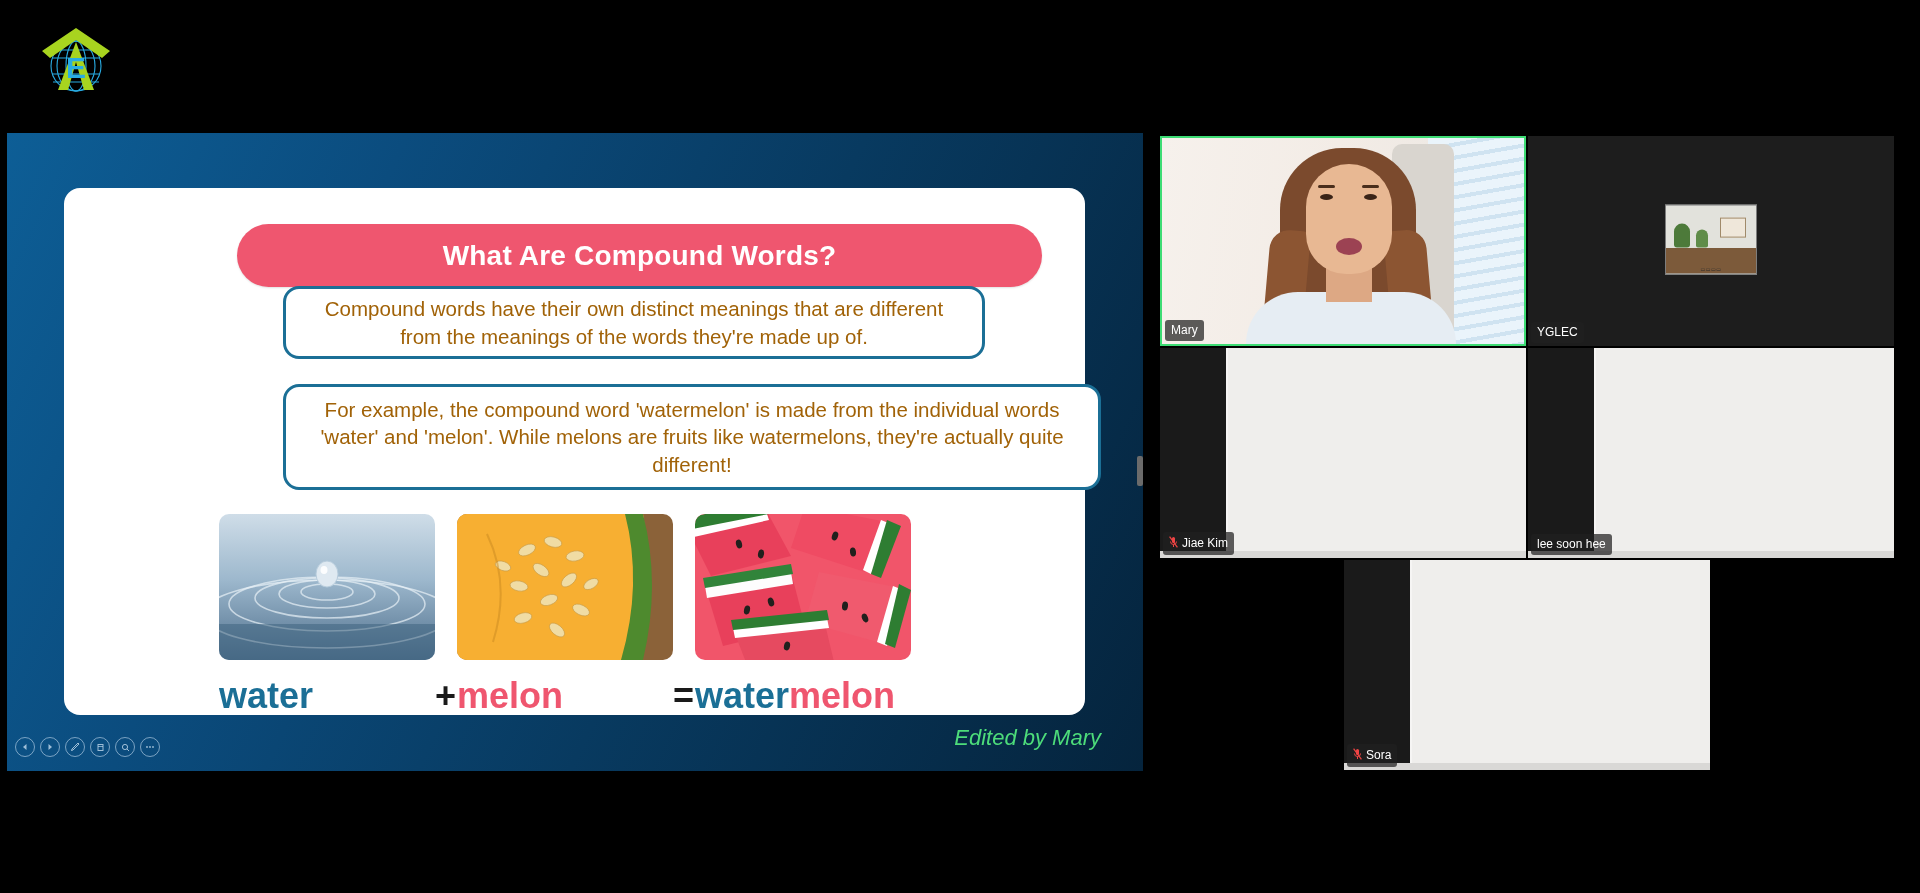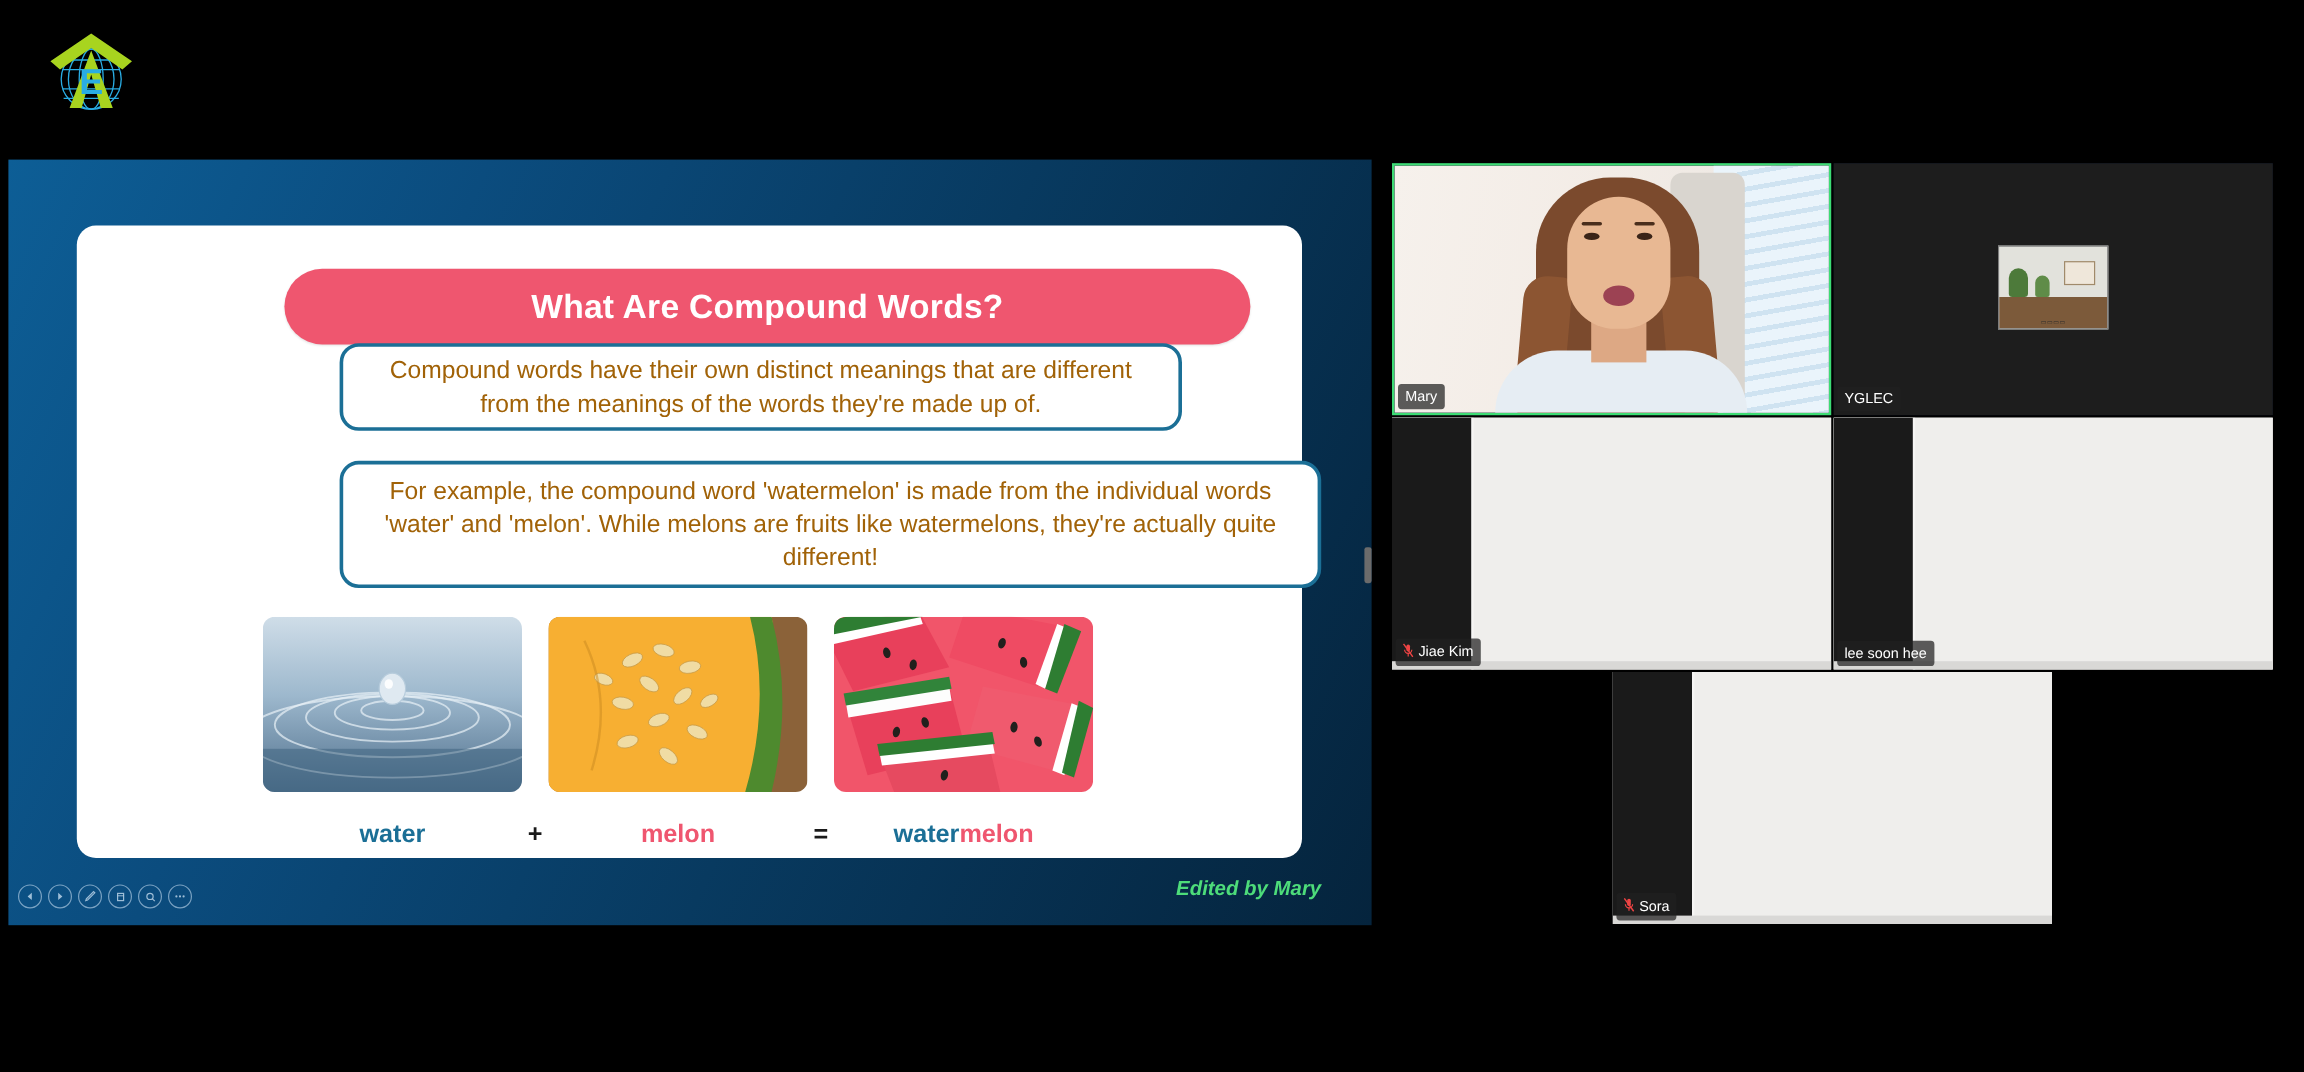--- a/index.html
+++ b/index.html
@@ -61,49 +61,49 @@
     border-radius: 10px; overflow: hidden;
   }
   #thumb0 { left: 0; }
   #thumb1 { left: 238px; }
   #thumb2 { left: 476px; }
 
   .eq-row {
     position: absolute; left: 155px; top: 488px; width: 700px; height: 40px;
     display: flex; align-items: center;
   }
-  .eq-cell { text-align: center; font-size: 21px; font-weight: bold; }
+  .eq-cell { text-align: left; font-size: 36px; font-weight: bold; }
   .eq-w { width: 216px; }
   .eq-op { width: 22px; color: #1a1a1a; }
   .c-water { color: #1b6f96; }
   .c-melon { color: #ef566f; }
 
   .edited-by {
     position: absolute; right: 42px; bottom: 20px;
-    color: #4ddc7a; font-size: 17px; font-style: italic; font-weight: bold;
+    color: #4ddc7a; font-size: 22px; font-style: italic; font-weight: normal;
   }
 
   
   .ppt-toolbar { position: absolute; left: 8px; bottom: 14px; display: flex; gap: 5px; }
   .tb-btn {
     width: 20px; height: 20px; border-radius: 50%;
     border: 1px solid rgba(190,215,235,.62);
     display: flex; align-items: center; justify-content: center;
     color: rgba(200,222,240,.78); font-size: 9px; line-height: 1;
   }
 
   
   .split-handle {
     position: absolute; left: 1137px; top: 456px;
     width: 6px; height: 30px; background: #6b6b6b; border-radius: 2px;
   }
 
   
   .gallery { position: absolute; left: 1160px; top: 136px; width: 672px; height: 630px; }
-  .tile { position: absolute; background: #0f172a; overflow: hidden; }
+  .tile { position: absolute; background: #15803d; overflow: hidden; }
   .tile.blank { background: #f0efed; }
 
   .name-tag {
     position: absolute; left: 3px; bottom: 3px;
     background: rgba(32,32,32,.72);
     color: #fff; font-size: 12px; line-height: 1;
     padding: 4px 6px 5px 6px; border-radius: 3px;
     display: flex; align-items: center; gap: 4px;
     max-width: 94%; white-space: nowrap; overflow: hidden;
   }

